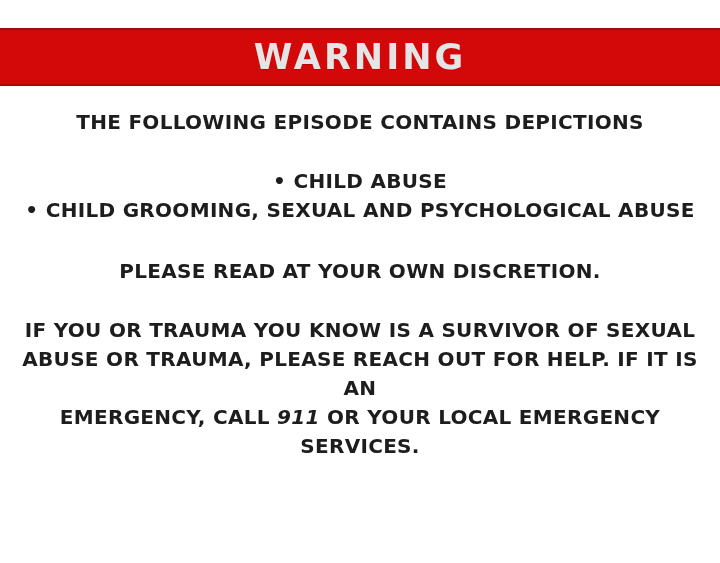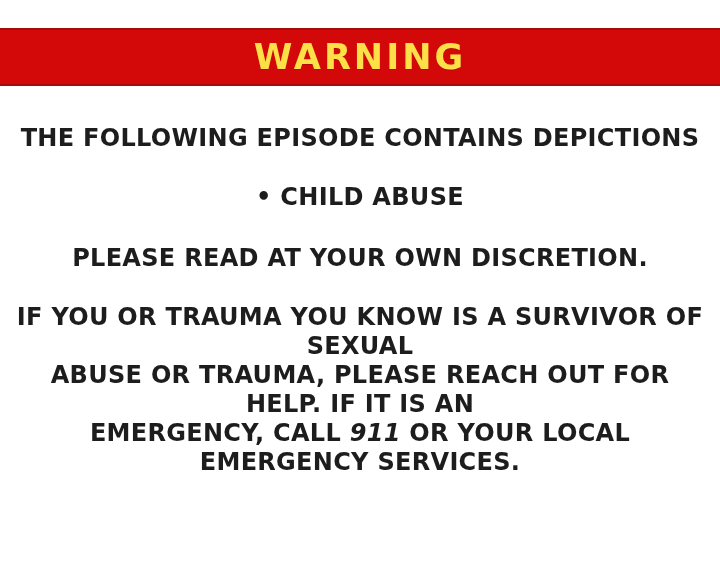--- a/index.html
+++ b/index.html
@@ -25,30 +25,30 @@
     height: 58px;
     width: 720px;
     background: var(--red);
     border-top: 2px solid var(--red-dark);
     border-bottom: 2px solid var(--red-dark);
     display: flex;
     align-items: center;
     justify-content: center;
   }
   .banner-title {
-    color: #fde047;
+    color: #e5e5e5;
     font-size: 35px;
     letter-spacing: 3px;
     font-weight: 700;
     text-shadow: 0 1px 0 rgba(0,0,0,0.15);
   }
   .content {
-    padding-top: 38px;
+    padding-top: 22px;
     text-align: center;
-    font-size: 24px;
+    font-size: 20px;
     letter-spacing: 0.3px;
     line-height: 29px;
   }
   .para { margin: 0 auto; width: 700px; }
   .mb-lg { margin-bottom: 30px; }
   .mb-md { margin-bottom: 32px; }
   .mb-rn { margin-bottom: 28px; }
   .line { display: block; }
   .em-num { font-style: italic; font-weight: 700; margin-top: 24px; }
   .org-name { font-style: italic; font-weight: 800; letter-spacing: 1px; }
@@ -63,20 +63,21 @@
   </div>
 
   <div class="content">
 
     <p class="para mb-lg">
       <span class="line">THE FOLLOWING EPISODE CONTAINS DEPICTIONS</span>
     </p>
 
     <p class="para mb-md">
       <span class="line">• CHILD ABUSE</span>
+      <span class="line">• CHILD GROOMING, SEXUAL AND PSYCHOLOGICAL ABUSE</span>
     </p>
 
     <p class="para mb-lg">PLEASE READ AT YOUR OWN DISCRETION.</p>
 
     <p class="para mb-rn">
       <span class="line">IF YOU OR TRAUMA YOU KNOW IS A SURVIVOR OF SEXUAL</span>
       <span class="line">ABUSE OR TRAUMA, PLEASE REACH OUT FOR HELP. IF IT IS AN</span>
       <span class="line"><span>EMERGENCY, CALL </span><span class="em-num">911</span><span> OR YOUR LOCAL EMERGENCY SERVICES.</span></span>
     </p>
 

